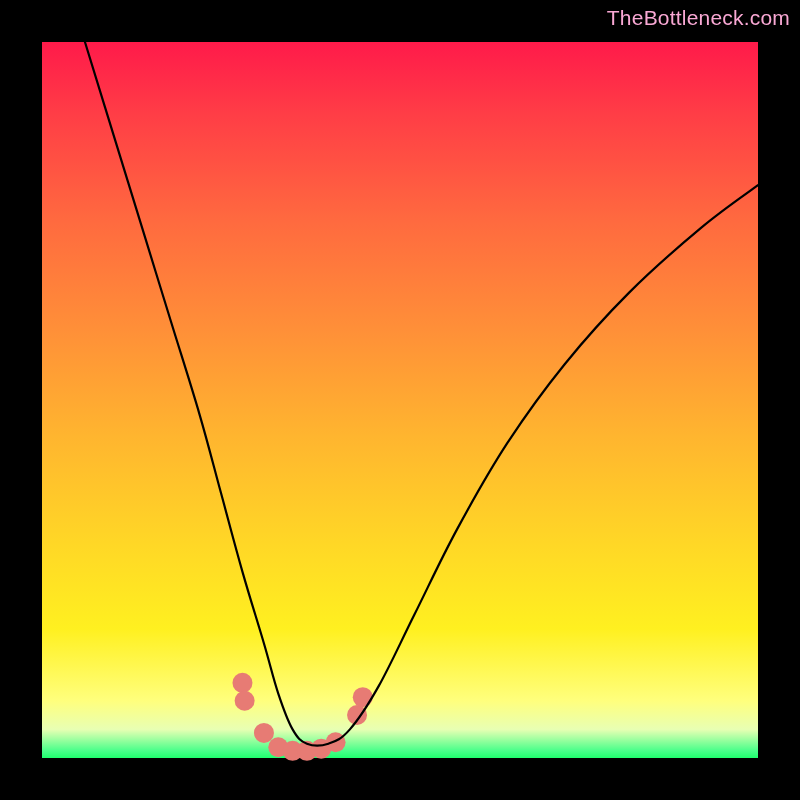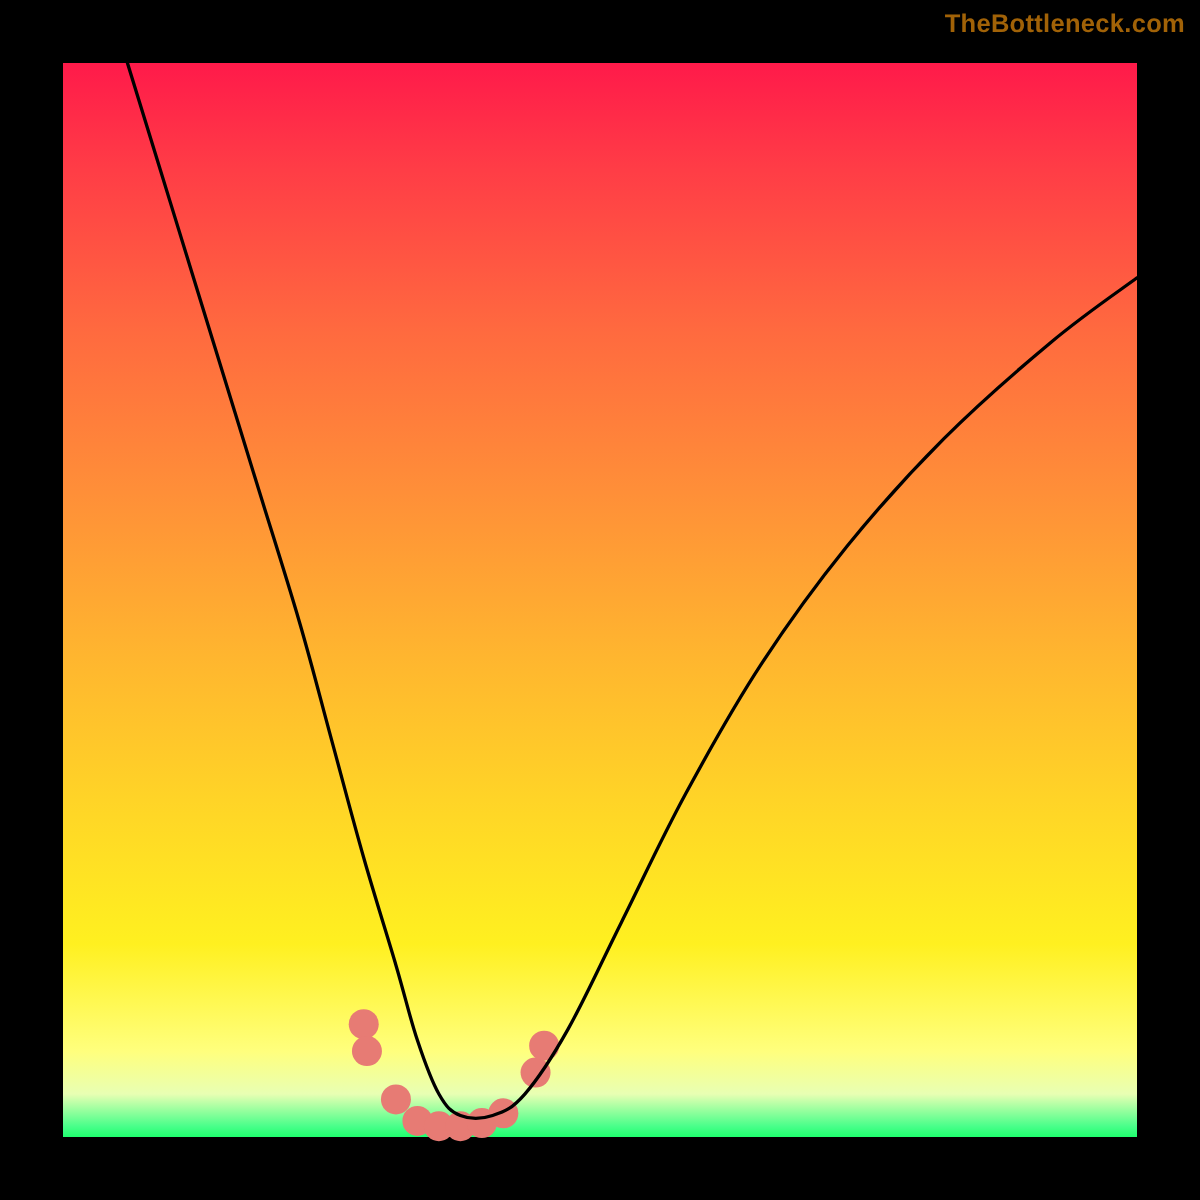--- a/index.html
+++ b/index.html
@@ -44,23 +44,23 @@
     left: 0;
     top: 0;
     width: 716px;
     height: 716px;
     overflow: visible;
   }
   .watermark {
     position: absolute;
     top: 6px;
     right: 10px;
-    color: #a16207;
-    font-size: 17px;
-    font-weight: 700;
+    color: #f9a8d4;
+    font-size: 21px;
+    font-weight: 400;
     letter-spacing: 0.2px;
     user-select: none;
   }
 </style>
 </head>
 <body>
 
 <div class="frame">
   <div class="plot">
     <svg class="curve" viewBox="0 0 716 716" preserveAspectRatio="none">

